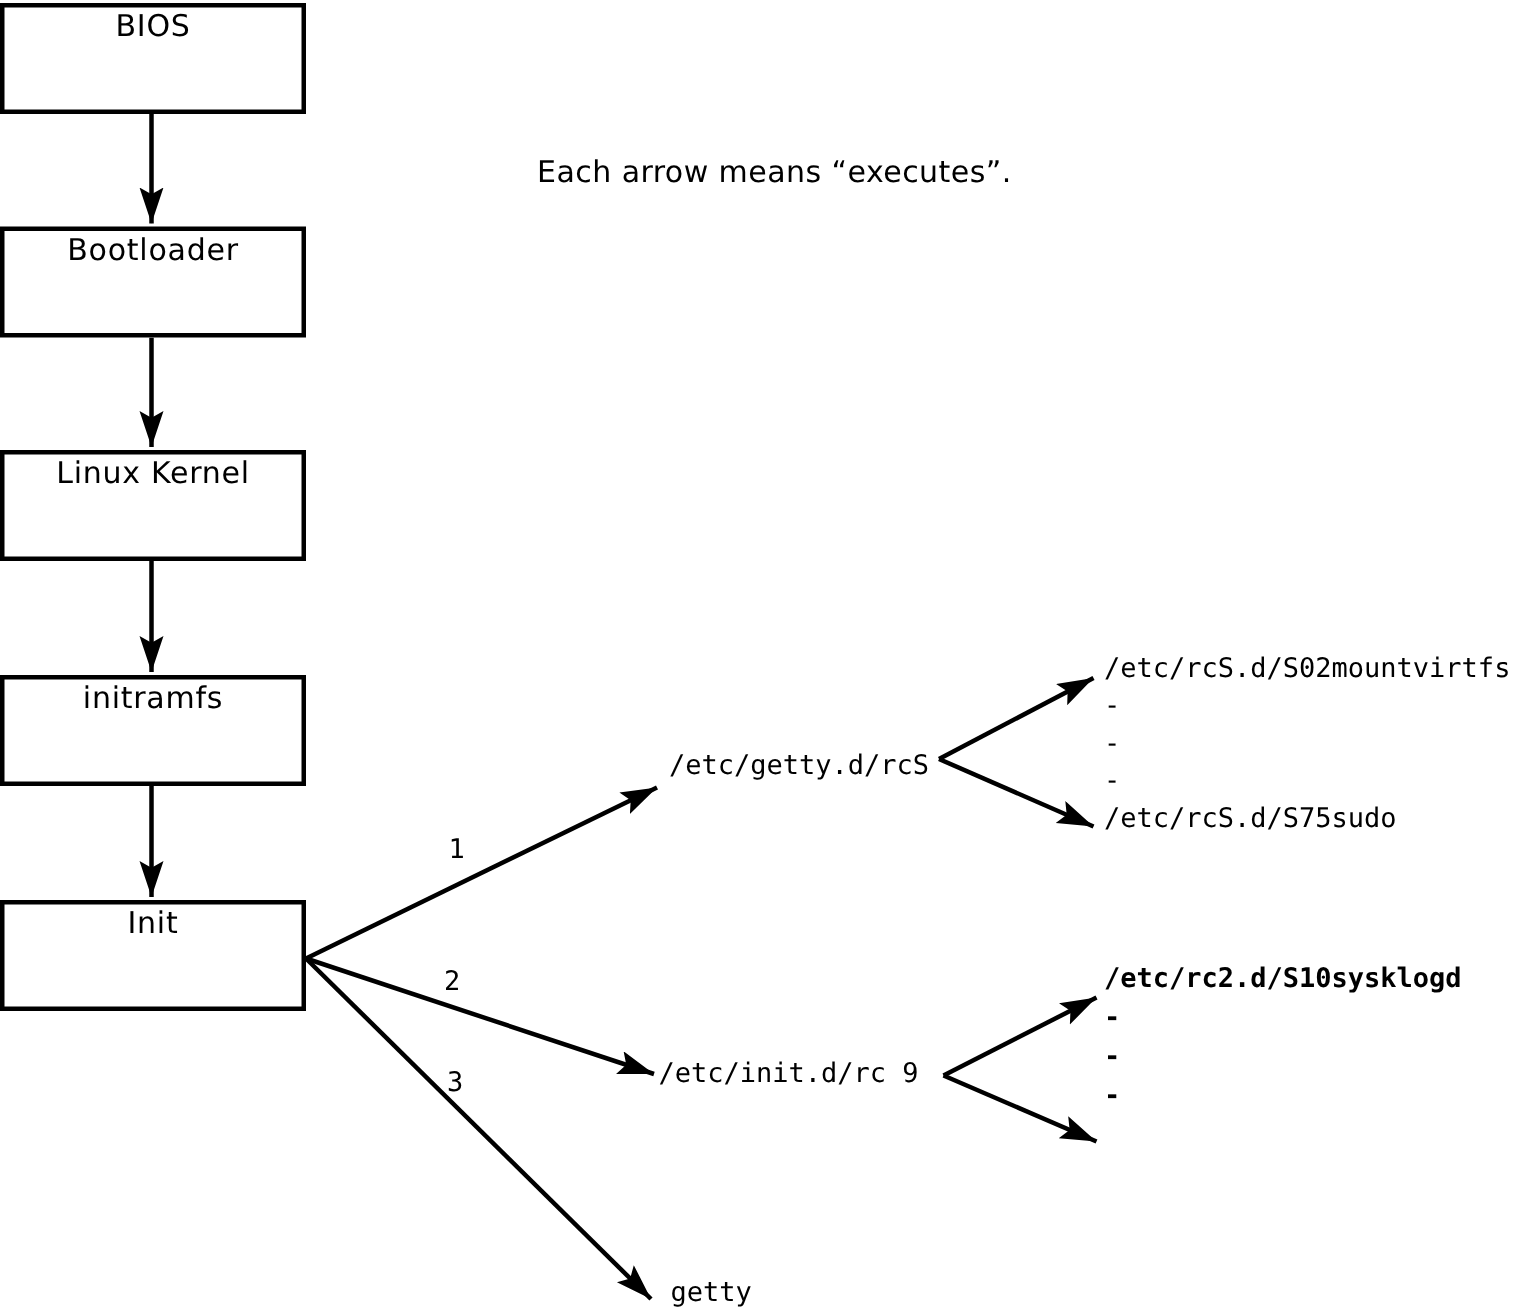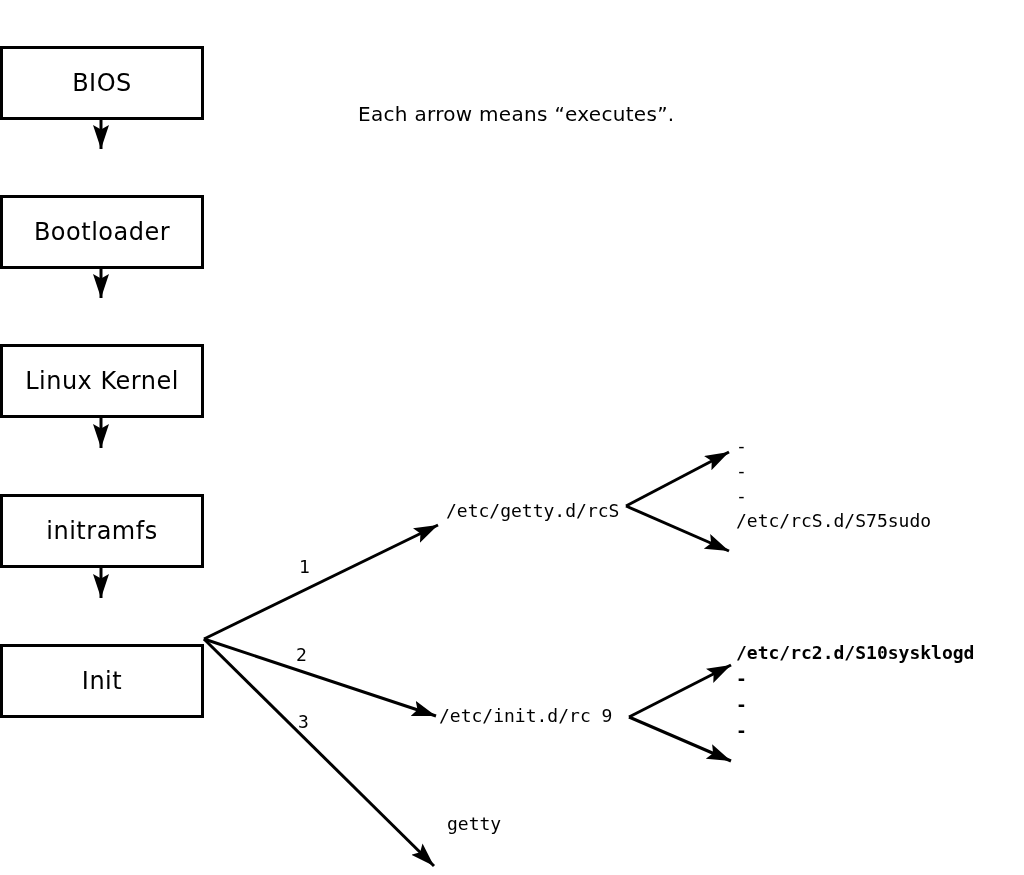--- a/index.html
+++ b/index.html
@@ -25,25 +25,24 @@
   }
   .node-box {
     position: absolute;
     left: 0;
     width: 204px;
     height: 74px;
     box-sizing: border-box;
     border: 3px solid #000000;
     background: #ffffff;
     display: flex;
-    align-items: center;
+    align-items: flex-start;
     justify-content: center;
-    font-size: 24px;
+    font-size: 20px;
     letter-spacing: 0.5px;
-    margin-top: 44px;
   }
   .diagram-title {
     position: absolute;
     left: 358px;
     top: 102px;
     font-size: 20px;
     letter-spacing: 0.3px;
     white-space: nowrap;
     text-align: center;
   }
@@ -117,23 +116,24 @@
   </div>
 
   <div class="diagram-title">Each arrow means “executes”.</div>
 
   <div class="branch-num mono" style="left:299px; top:556px">1</div>
   <div class="branch-num mono" style="left:296px; top:644px">2</div>
   <div class="branch-num mono" style="left:298px; top:711px">3</div>
 
   <div class="branch-target mono" style="left:446px; top:500px">/etc/getty.d/rcS</div>
   <div class="branch-target mono" style="left:439px; top:705px">/etc/init.d/rc 9</div>
-  <div class="branch-target mono" style="left:447px; top:813px">getty</div>
+  <div class="branch-target mono" style="left:447px; top:851px">getty</div>
 
   <div class="script-group g1 mono" style="top:433px">
+    <div class="script-line">/etc/rcS.d/S02mountvirtfs</div>
     <div class="script-line">-</div>
     <div class="script-line">-</div>
     <div class="script-line">-</div>
     <div class="script-line">/etc/rcS.d/S75sudo</div>
   </div>
 
   <div class="script-group g2 mono" style="top:640px">
     <div class="script-line">/etc/rc2.d/S10sysklogd</div>
     <div class="script-line">-</div>
     <div class="script-line">-</div>

